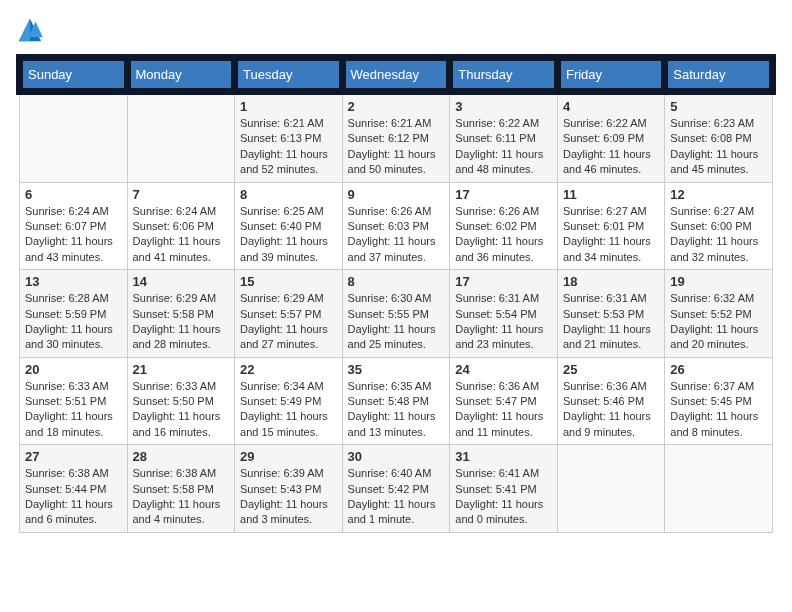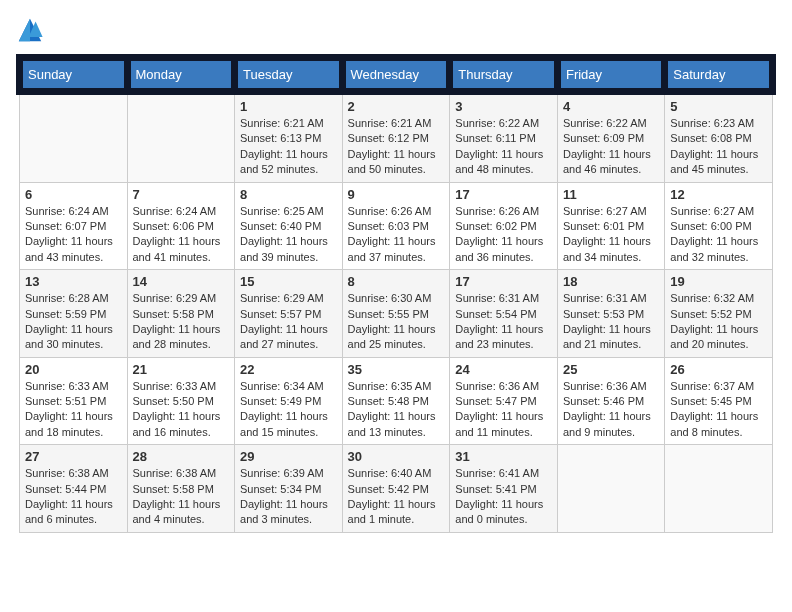--- a/index.html
+++ b/index.html
@@ -292,21 +292,21 @@
         </td>
         <td>
           <span class="day-number">28</span>
           <div class="day-info">Sunrise: 6:38 AM
 Sunset: 5:58 PM
 Daylight: 11 hours and 4 minutes.</div>
         </td>
         <td>
           <span class="day-number">29</span>
           <div class="day-info">Sunrise: 6:39 AM
-Sunset: 5:34 PM
+Sunset: 5:43 PM
 Daylight: 11 hours and 3 minutes.</div>
         </td>
         <td>
           <span class="day-number">30</span>
           <div class="day-info">Sunrise: 6:40 AM
 Sunset: 5:42 PM
 Daylight: 11 hours and 1 minute.</div>
         </td>
         <td>
           <span class="day-number">31</span>

